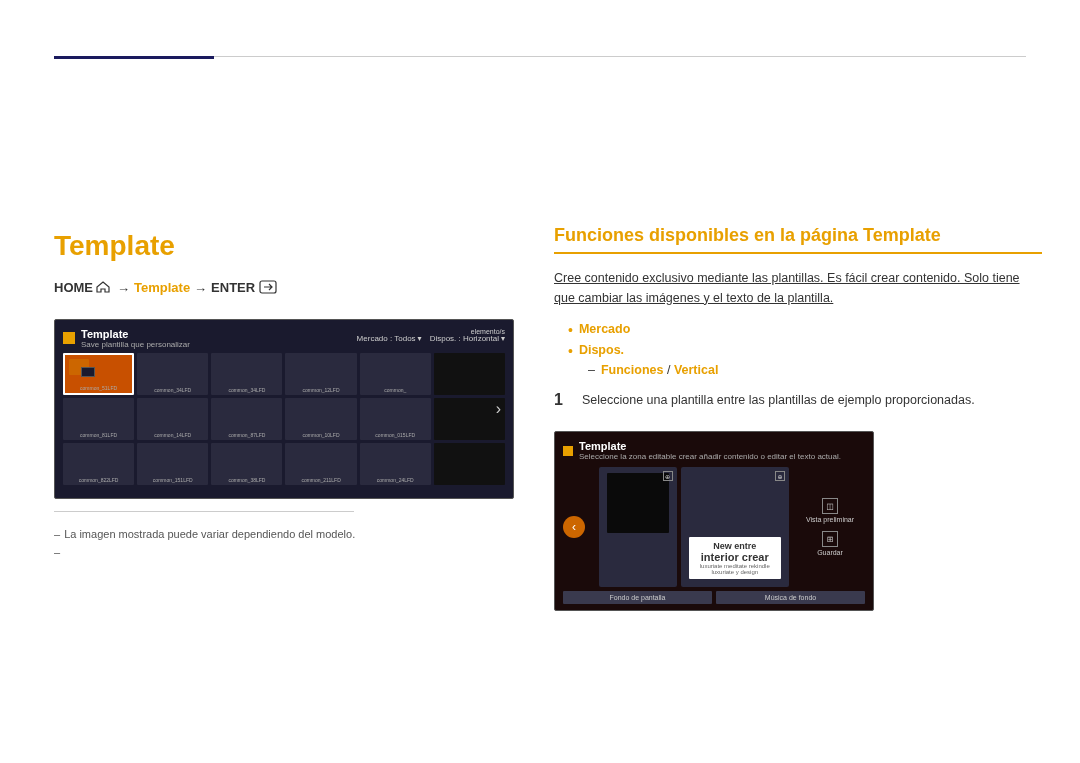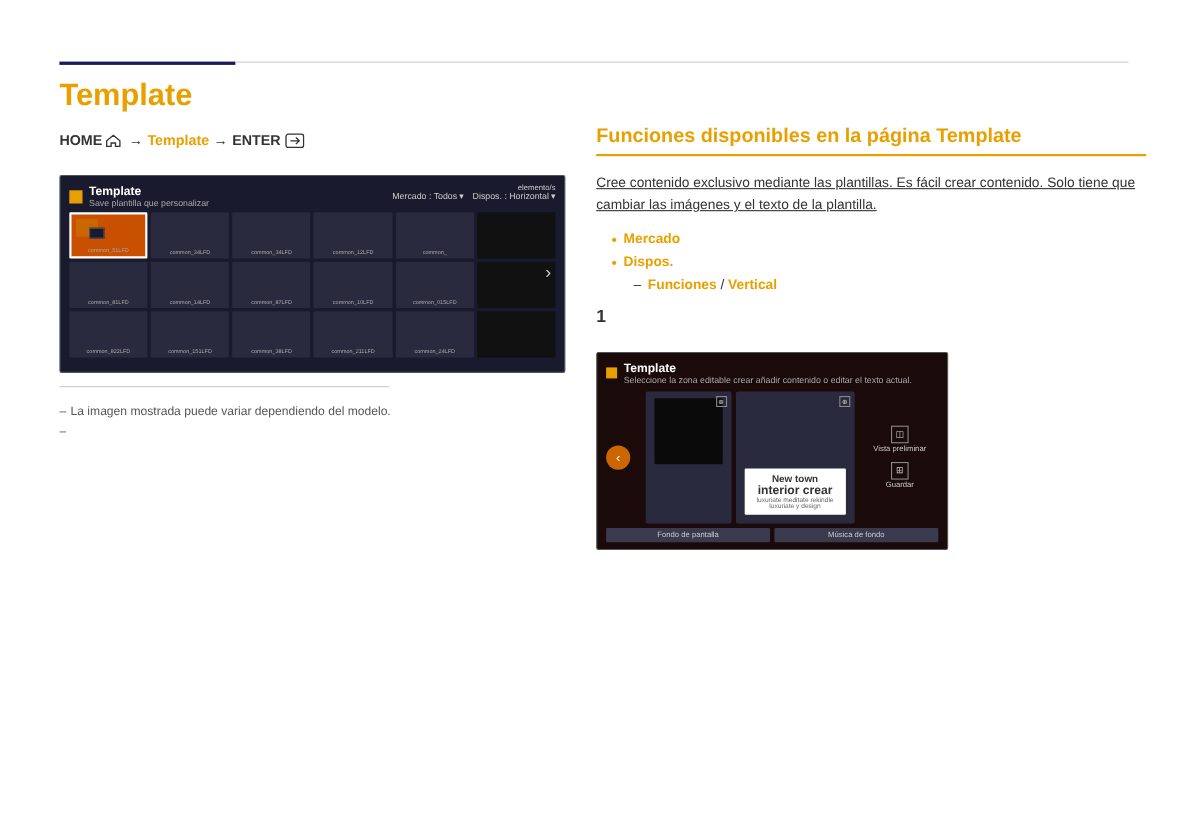--- a/index.html
+++ b/index.html
@@ -11,21 +11,22 @@
       height: 763px;
       overflow: hidden;
       position: relative;
     }
 
     .page-container {
       display: flex;
       width: 100%;
       height: 100%;
       padding: 60px 38px 40px 54px;
-      gap: 28px;
+      gap: 40px;
+      align-items: center;
     }
 
     
     .left-col {
       flex: 0 0 460px;
       display: flex;
       flex-direction: column;
     }
 
     .section-title {
@@ -600,20 +601,21 @@
           <span style="color:#e8a000;font-weight:bold;">Funciones</span>
           <span> / </span>
           <span style="color:#e8a000;font-weight:bold;">Vertical</span>
         </span>
       </div>
     </div>
 
     <div class="numbered-list">
       <div class="numbered-item">
         <span class="num-label">1</span>
+        <span class="num-text">Seleccione una plantilla entre las plantillas de ejemplo proporcionadas.</span>
       </div>
     </div>
 
     <div class="template-screenshot-2">
       <div class="ts2-header">
         <span style="width:10px;height:10px;background:#e8a000;display:inline-block;"></span>
         <div>
           <div class="ts2-title">Template</div>
           <div class="ts2-subtitle">Seleccione la zona editable crear añadir contenido o editar el texto actual.</div>
         </div>
@@ -631,21 +633,21 @@
             <div style="position:absolute;top:4px;right:4px;width:10px;height:10px;border:1px solid #888;display:flex;align-items:center;justify-content:center;">
               <span style="font-size:6px;color:#ccc;">⊕</span>
             </div>
           </div>
 
           <div class="ts2-screen main" style="position:relative;">
             <div style="position:absolute;top:4px;right:4px;width:10px;height:10px;border:1px solid #888;display:flex;align-items:center;justify-content:center;">
               <span style="font-size:6px;color:#ccc;">⊕</span>
             </div>
             <div class="ts2-text-box">
-              <div class="ts2-new-town">New town</div>
+              <div class="ts2-new-town">New entre</div>
               <div class="ts2-interior">interior crear</div>
               <div class="ts2-tagline">luxuriate meditate rekindle luxuriate y design</div>
             </div>
           </div>
         </div>
         <div class="ts2-right-btns">
           <div class="ts2-right-btn">
             <div class="ts2-btn-icon">
               <span style="font-size:8px;color:#ccc;">◫</span>
             </div>

